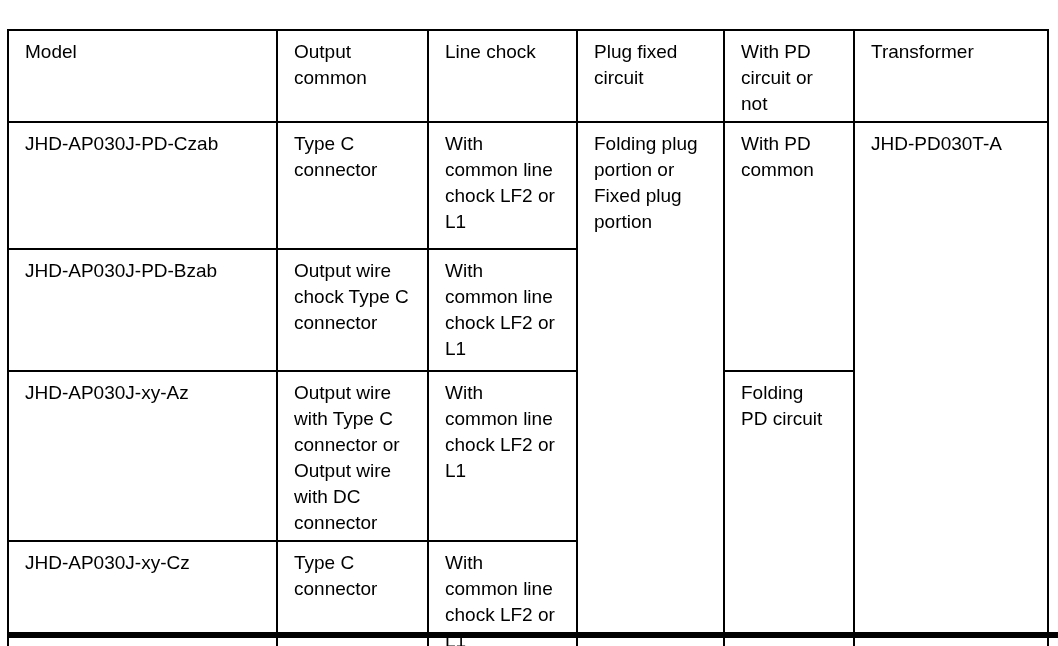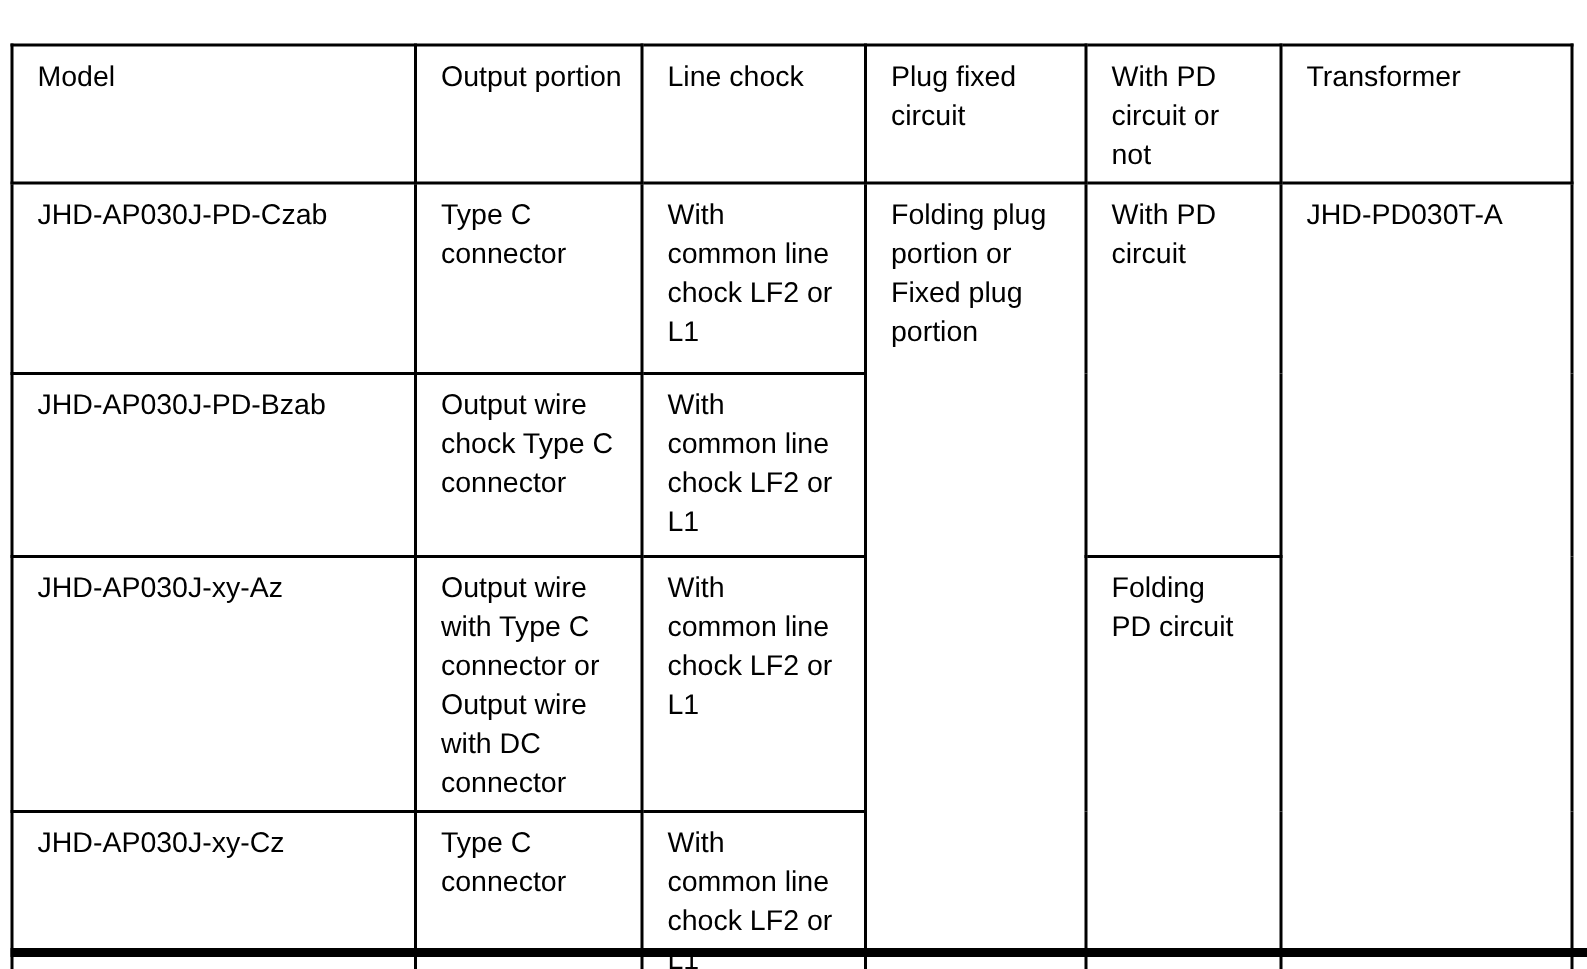--- a/index.html
+++ b/index.html
@@ -69,33 +69,33 @@
       <col style="width:151px">
       <col style="width:149px">
       <col style="width:147px">
       <col style="width:130px">
       <col style="width:194px">
     </colgroup>
 
     <tbody>
         <tr class="row-header">
       <th>Model</th>
-      <th>Output portion</th>
+      <th>Output common</th>
       <th class="cell-chock">Line chock</th>
       <th>Plug fixed circuit</th>
       <th class="cell-pd">With PD circuit or not</th>
       <th>Transformer</th>
     </tr>
 
     <tr class="row-1">
       <td>JHD-AP030J-PD-Czab</td>
       <td>Type C connector</td>
       <td class="cell-chock">With common line chock LF2 or L1</td>
       <td rowspan="4">Folding plug portion or Fixed plug portion</td>
-      <td rowspan="2" class="cell-pd">With PD circuit</td>
+      <td rowspan="2" class="cell-pd">With PD common</td>
       <td rowspan="4">JHD-PD030T-A</td>
     </tr>
 
     <tr class="row-2">
       <td>JHD-AP030J-PD-Bzab</td>
       <td>Output wire chock Type C connector</td>
       <td class="cell-chock">With common line chock LF2 or L1</td>
     </tr>
 
     <tr class="row-3">

